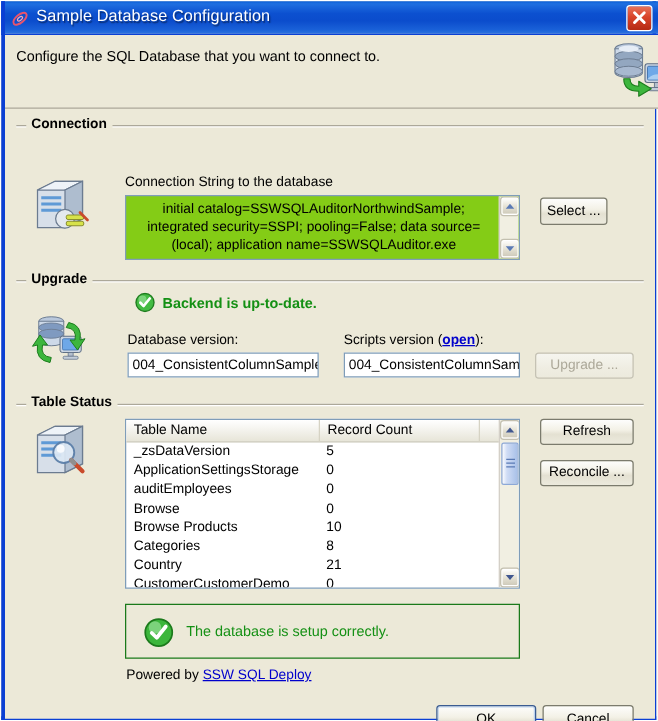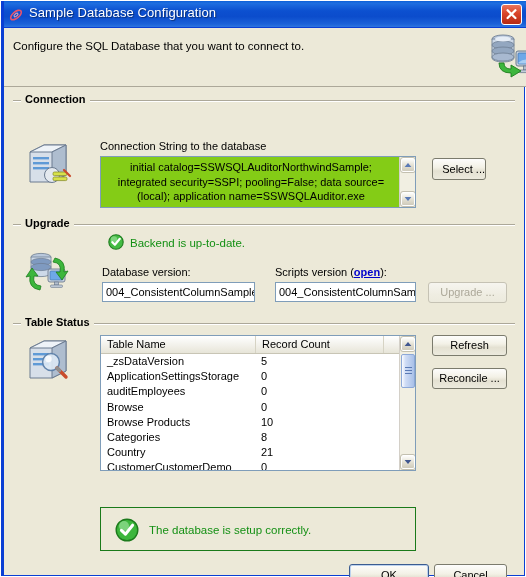--- a/index.html
+++ b/index.html
@@ -290,20 +290,21 @@
     position: absolute;
     box-sizing: border-box;
     border: 1px solid #1a7a1a;
     background: #ece9d8;
   }
   .status-text {
     position: absolute;
     font-size: 11.5px;
     color: #149014;
     white-space: nowrap;
+    font-weight: bold;
   }
   .green-check { position: absolute; }
 
   .ok-line {
     position: absolute;
     font-size: 11.5px;
     color: #149014;
     white-space: nowrap;
   }
 
@@ -413,21 +414,21 @@
             </svg>
         </div>
         <div class="sb-btn down">
           <svg width="8" height="6" viewBox="0 0 8 6">
               <path d="M4 5 L0.6 1 L7.4 1 Z" fill="#5a7ab5"></path>
             </svg>
         </div>
       </div>
     </div>
 
-    <button class="btn" style="left:428px; top:130px; width:54px; height:22px;text-align:right;">Select ...</button>
+    <button class="btn" style="left:428px; top:130px; width:54px; height:22px;">Select ...</button>
 
     <div class="group" style="left:9px; top:196px; width:502px; height:1px;">
       <div class="gb-line"></div>
       <div class="gb-label">Upgrade</div>
     </div>
 
     <div style="position:absolute; left:18px; top:222px; width:52px; height:50px;">
       <svg width="52" height="50" viewBox="0 0 52 50">
         <g>
           <ellipse cx="19" cy="7" rx="10" ry="3.6" fill="#b9c8dc" stroke="#6d7d92" stroke-width="0.8"></ellipse>
@@ -547,30 +548,33 @@
               <path d="M4 5 L0.6 1 L7.4 1 Z" fill="#40578f"></path>
             </svg>
         </div>
       </div>
     </div>
 
     <button class="btn" style="left:428px; top:307px; width:75px; height:21px;">Refresh</button>
 
     <button class="btn" style="left:428px; top:340px; width:75px; height:21px;">Reconcile ...</button>
 
-    <div class="statusbox" style="left:96px; top:455px; width:316px; height:44px;margin-top:24px;">
+    <div class="statusbox" style="left:96px; top:455px; width:316px; height:44px;">
       <div class="green-check" style="left:14px; top:10px; width:24px; height:24px;">
         <svg width="24" height="24" viewBox="0 0 24 24">
           <circle cx="12" cy="12" r="10.8" fill="#3cb63c" stroke="#1c7a1c" stroke-width="1.4"></circle>
           <circle cx="9" cy="8" r="5" fill="#97e097" opacity="0.7"></circle>
           <path d="M6.4 12.4 L10.4 16.2 L17.6 7.2" stroke="#ffffff" stroke-width="3" fill="none" stroke-linecap="round" stroke-linejoin="round"></path>
         </svg>
       </div>
       <div class="ok-line" style="left:48px; top:16px;">The  database is setup correctly.</div>
     </div>
 
+    <div class="powered" style="left:97px; top:506px;">
+      <span>Powered by </span><span class="link">SSW SQL Deploy</span>
+    </div>
 
     <button class="btn default-btn" style="left:345px; top:536px; width:80px; height:23px;">OK</button>
 
     <button class="btn" style="left:430px; top:536px; width:73px; height:23px;">Cancel</button>
 
   </div>
 </div>
 
 </body></html>

